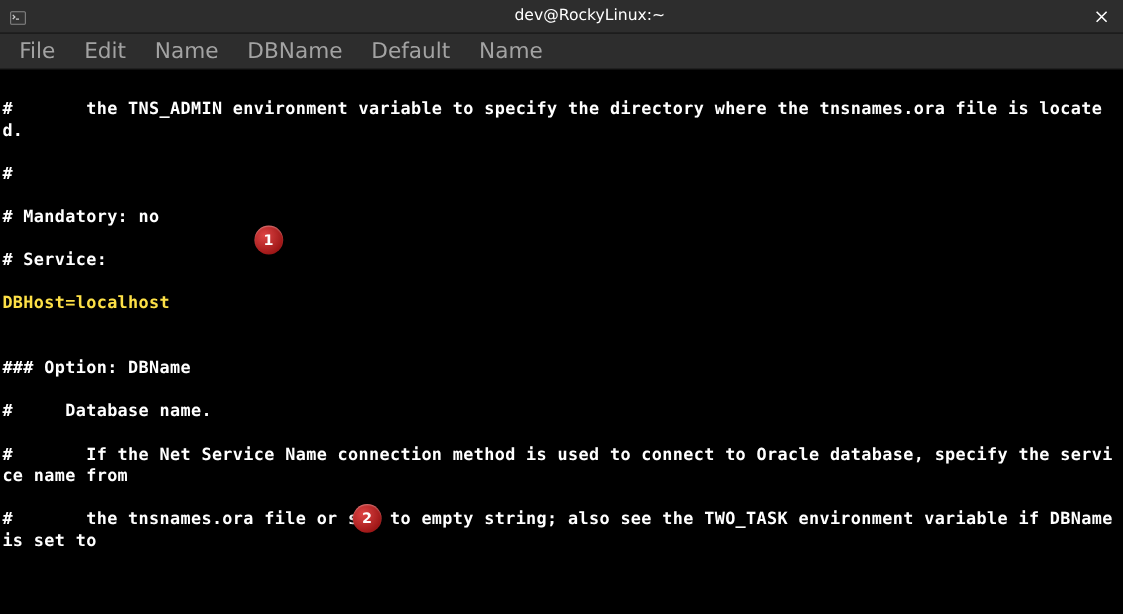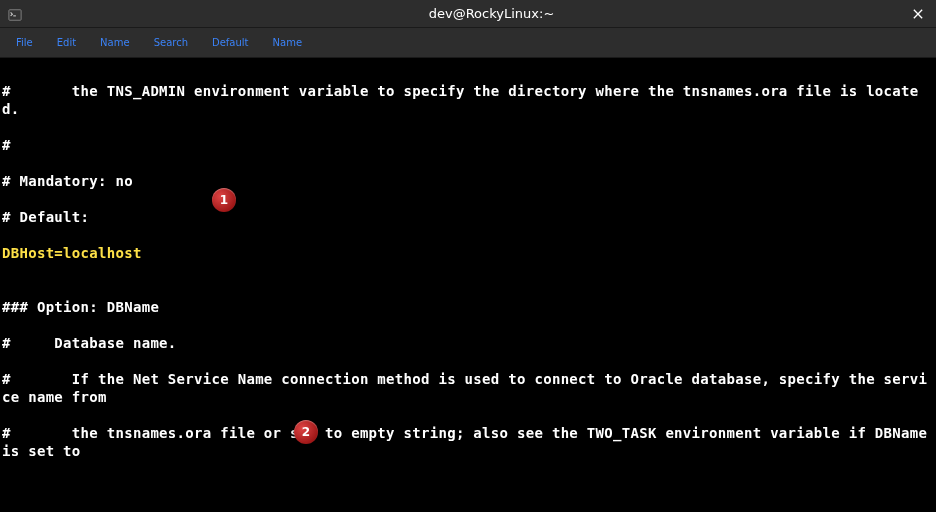--- a/index.html
+++ b/index.html
@@ -55,22 +55,22 @@
     .menubar {
       height: 30px;
       background: #2d2d2d;
       display: flex;
       align-items: center;
       padding: 0 4px;
       gap: 0;
       border-bottom: 1px solid #1a1a1a;
     }
     .menu-item {
-      color: #3b82f6;
-      font-size: 10px;
+      color: #a3a3a3;
+      font-size: 18px;
       font-family: 'DejaVu Sans', sans-serif;
       padding: 4px 12px;
       cursor: pointer;
     }
     .terminal {
       background: #000;
       padding: 6px 2px;
       font-size: 14px;
       line-height: 18px;
       color: #fff;
@@ -127,30 +127,30 @@
     <svg viewBox="0 0 12 12" width="10" height="10">
       <path d="M1 1 L11 11 M11 1 L1 11" stroke="#fff" stroke-width="1.6"></path>
     </svg>
   </span>
 </div>
 
 <div class="menubar">
   <span class="menu-item">File</span>
   <span class="menu-item">Edit</span>
   <span class="menu-item">Name</span>
-  <span class="menu-item">Search</span>
+  <span class="menu-item">DBName</span>
   <span class="menu-item">Default</span>
   <span class="menu-item">Name</span>
 </div>
 
 <div class="terminal">
 <div class="term-line">#       the TNS_ADMIN environment variable to specify the directory where the tnsnames.ora file is located.</div>
 <div class="term-line">#</div>
 <div class="term-line"># Mandatory: no</div>
-<div class="term-line"># Default:</div>
+<div class="term-line"># Service:</div>
 <div class="term-line"><span class="highlight">DBHost=localhost</span></div>
 <div class="term-line"></div>
 <div class="term-line">### Option: DBName</div>
 <div class="term-line">#     Database name.</div>
 <div class="term-line">#       If the Net Service Name connection method is used to connect to Oracle database, specify the service name from</div>
 <div class="term-line">#       the tnsnames.ora file or set to empty string; also see the TWO_TASK environment variable if DBName is set to</div>
 
 
 
 

